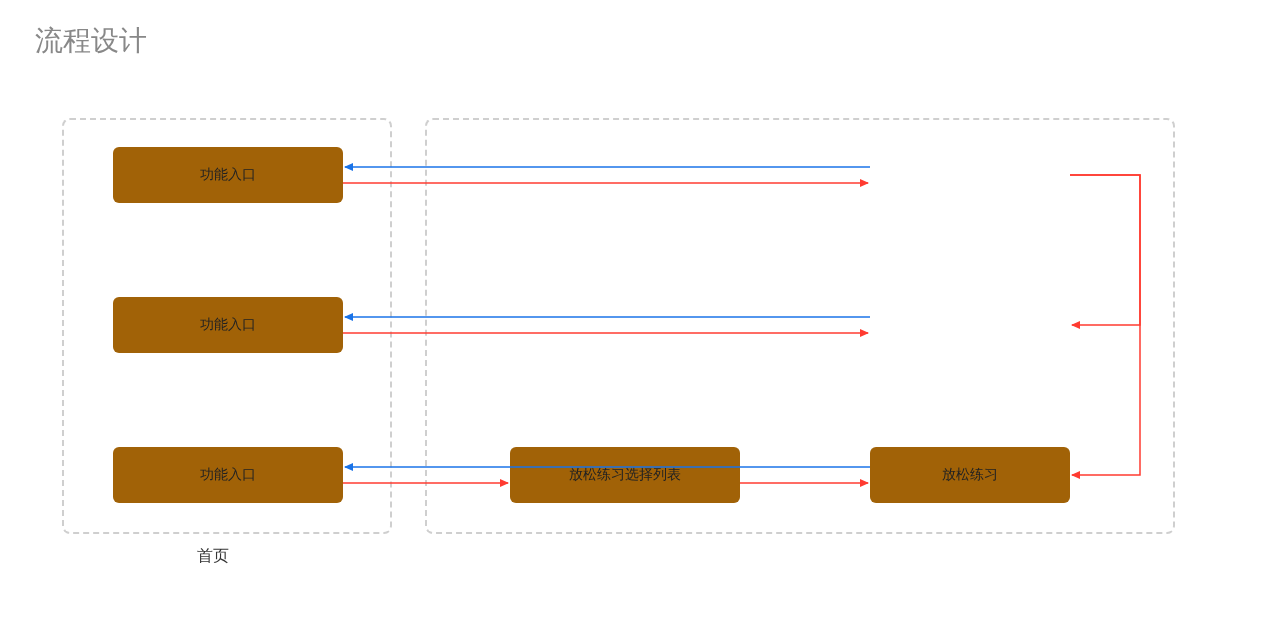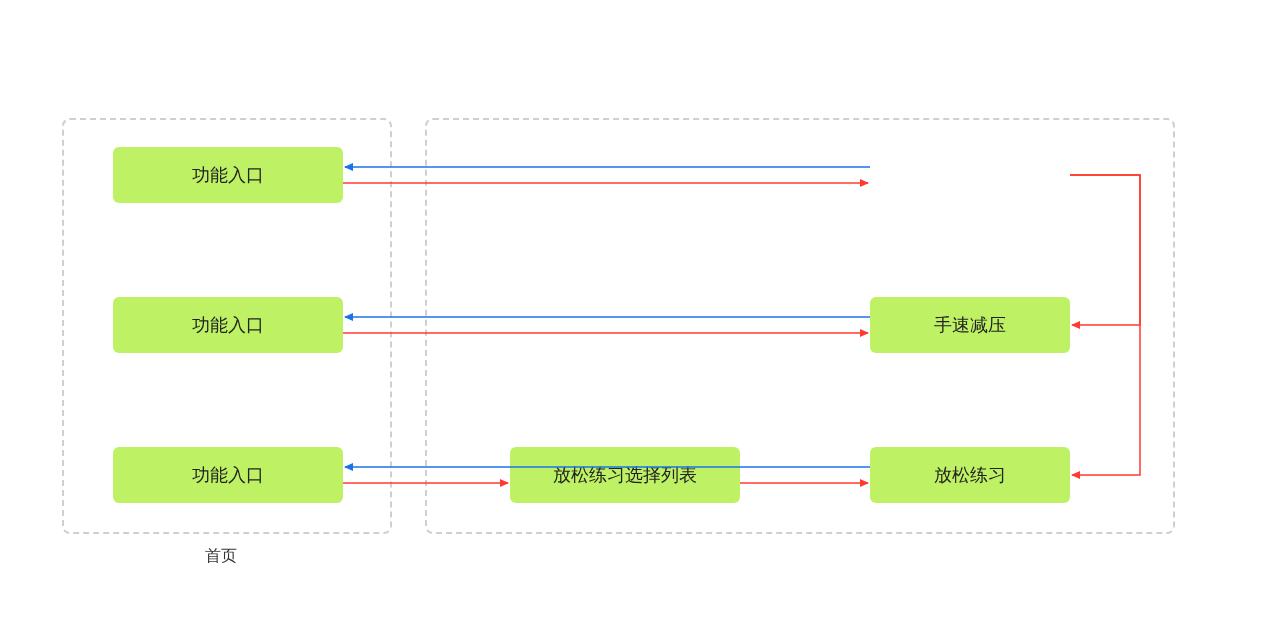--- a/index.html
+++ b/index.html
@@ -31,63 +31,61 @@
       background: transparent;
     }
     .group-label {
       position: absolute;
       font-size: 16px;
       color: #333333;
       text-align: center;
     }
     .node {
       position: absolute;
-      background: #bef264;
+      background: #a16207;
       border-radius: 6px;
       display: flex;
       align-items: center;
       justify-content: center;
-      font-size: 18px;
+      font-size: 14px;
       color: #222222;
       height: 56px;
     }
     .w230 { width: 230px; }
     .w200 { width: 200px; }
     svg.arrows {
       position: absolute;
       left: 0; top: 0;
       width: 1280px;
       height: 623px;
       pointer-events: none;
     }
   </style>
 </head>
 <body>
 
 <div class="canvas">
 
+  <div class="title">流程设计</div>
 
   <div class="group-box" style="left:62px; top:118px; width:330px; height:416px;"></div>
-  <div class="group-label" style="left:56px; top:546px; width:330px;">首页</div>
+  <div class="group-label" style="left:48px; top:546px; width:330px;">首页</div>
 
   <div class="group-box" style="left:425px; top:118px; width:750px; height:416px;"></div>
 
   <div class="node w230" style="left:113px; top:147px;">
     <span>功能入口</span>
   </div>
   <div class="node w230" style="left:113px; top:297px;">
     <span>功能入口</span>
   </div>
   <div class="node w230" style="left:113px; top:447px;">
     <span>功能入口</span>
   </div>
 
-  <div class="node w200" style="left:870px; top:297px;">
-    <span>手速减压</span>
-  </div>
   <div class="node w200" style="left:870px; top:447px;">
     <span>放松练习</span>
   </div>
 
   <div class="node w230" style="left:510px; top:447px;">
     <span>放松练习选择列表</span>
   </div>
 
   <svg class="arrows" viewBox="0 0 1280 623">
     <defs>

